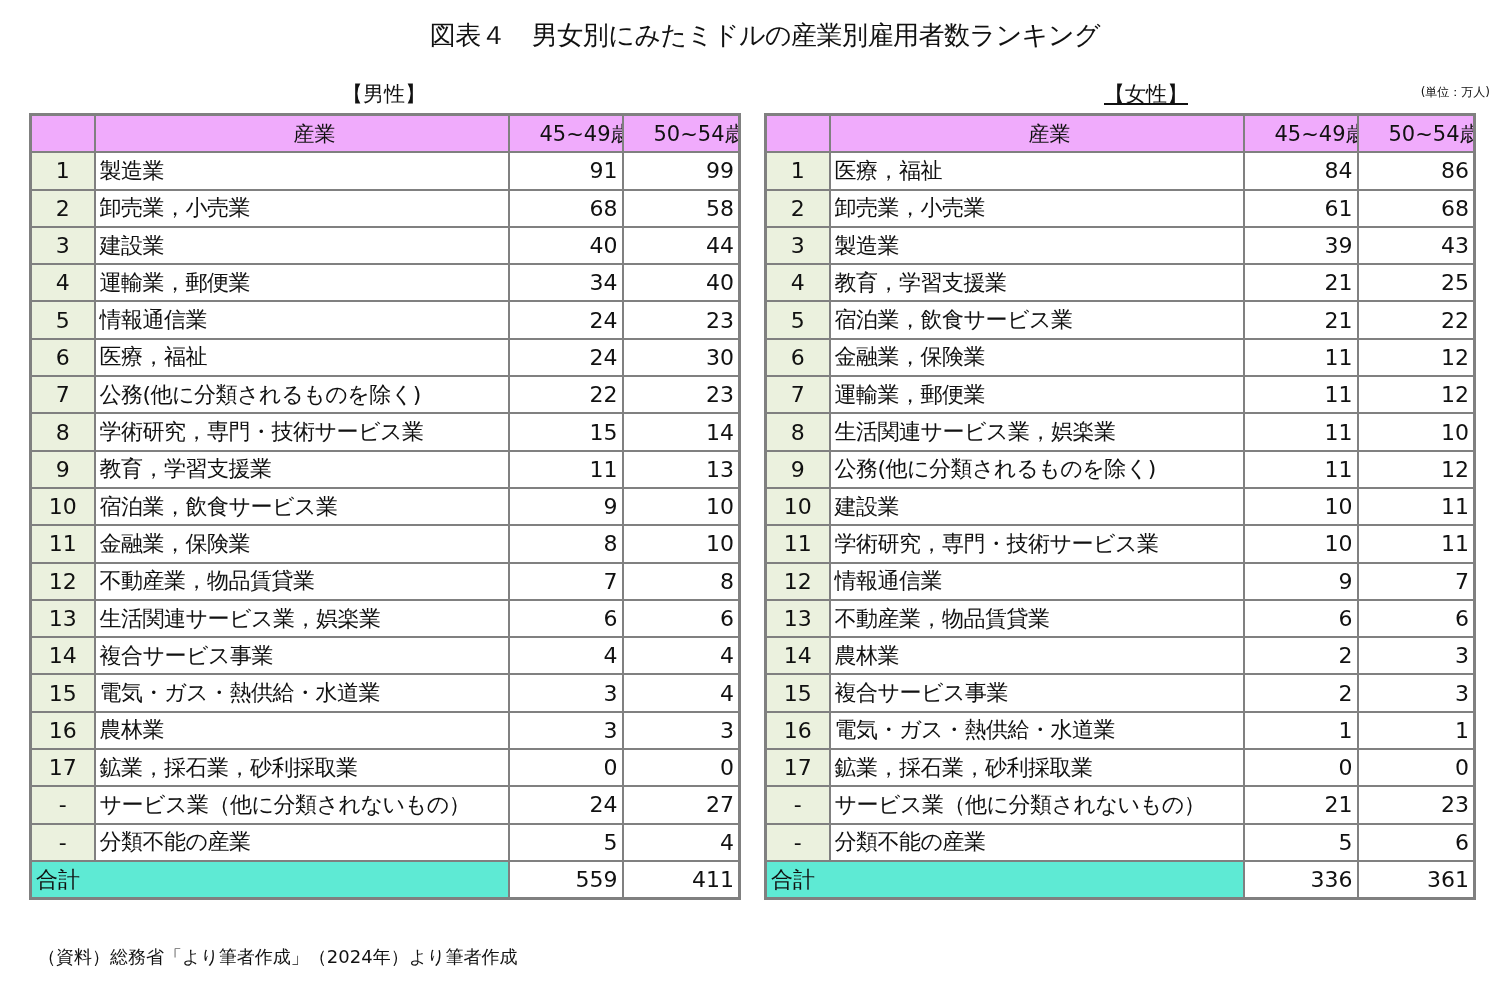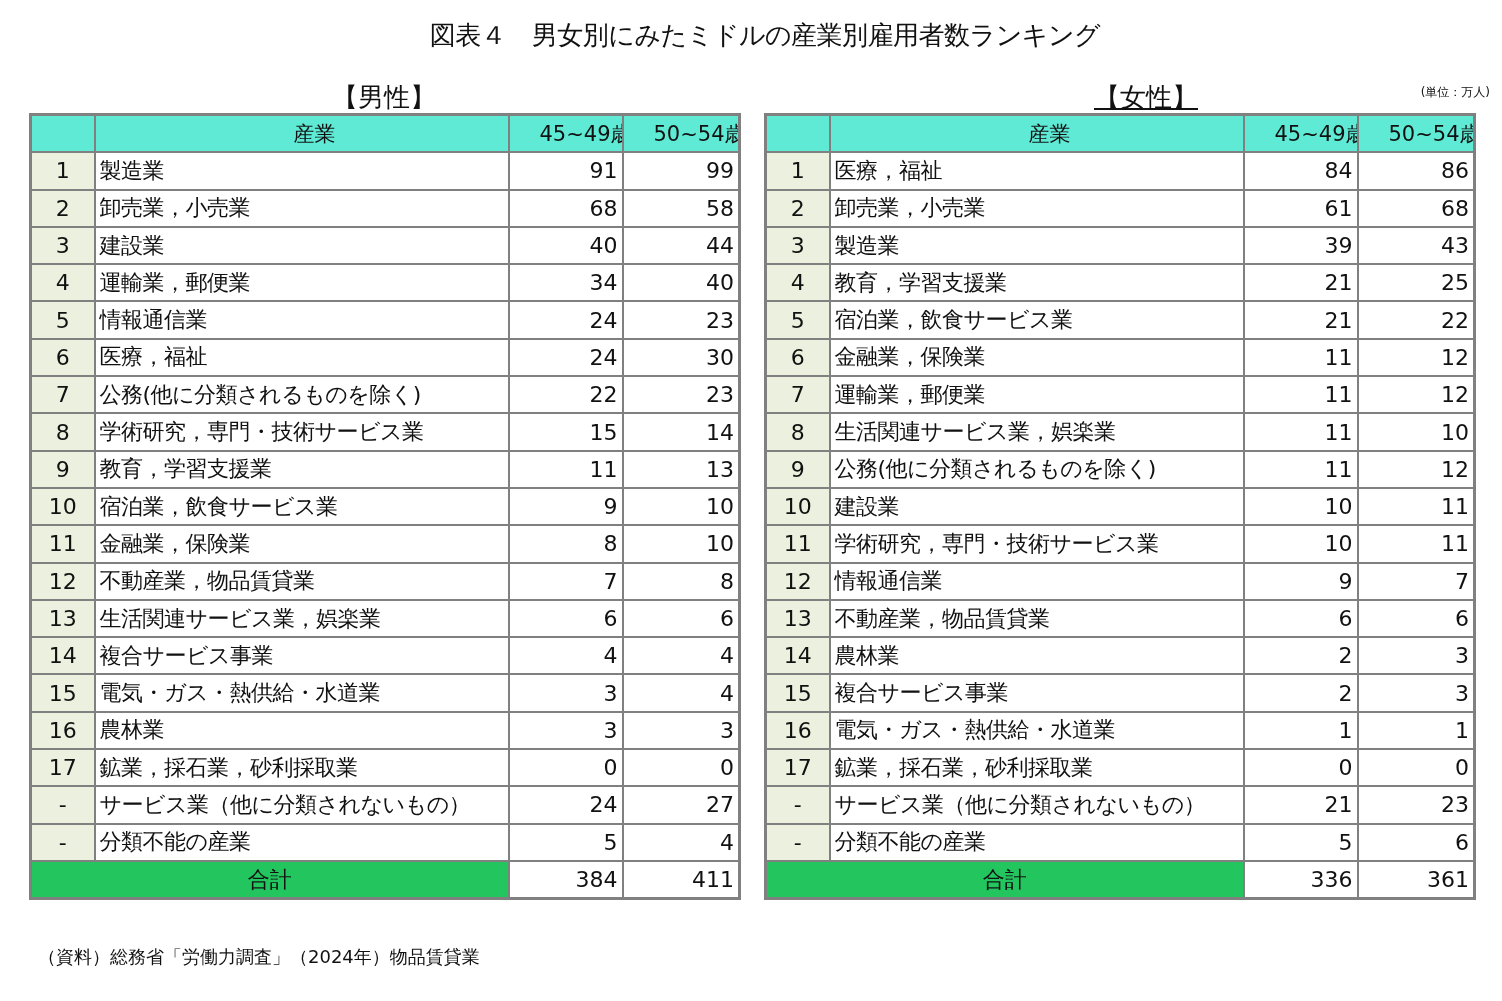--- a/index.html
+++ b/index.html
@@ -20,21 +20,21 @@
       left: 0;
       top: 18px;
       width: 1530px;
       text-align: center;
       font-size: 26px;
       letter-spacing: -0.5px;
     }
     .panel-label {
       position: absolute;
       top: 80px;
-      font-size: 26px;
+      font-size: 21px;
       text-align: center;
     }
     .panel-label.male { left: 30px; width: 708px; }
     .panel-label.female { left: 792px; width: 708px; text-decoration: underline; }
     .unit {
       position: absolute;
       top: 84px;
       right: 12px;
       font-size: 12px;
     }
@@ -50,40 +50,39 @@
     table.rank td, table.rank th {
       border: 2px solid #808080;
       height: 35.3px;
       padding: 0 4px;
       font-size: 22px;
       font-weight: normal;
       white-space: nowrap;
       overflow: hidden;
     }
     table.rank th {
-      background: #5eead4;
+      background: #f0abfc;
       text-align: center;
       font-size: 21px;
       padding-left: 30px;
     }
     table.rank td.num-col {
       background: #ebf1de;
       text-align: center;
     }
     table.rank td.ind {
       text-align: left;
       letter-spacing: -0.5px;
     }
     table.rank td.val {
       text-align: right;
       padding-right: 4px;
     }
     table.rank td.total-label {
-      text-align: center;
-      background: #22c55e;
+      background: #5eead4;
     }
     col.c-rank { width: 64px; }
     col.c-ind { width: 414px; }
     col.c-a { width: 114px; }
     col.c-b { width: 117px; }
     .source {
       position: absolute;
       left: 38px;
       top: 945px;
       font-size: 18px;
@@ -225,21 +224,21 @@
       <tr>
         <td class="num-col">-</td>
         <td class="ind">分類不能の産業</td>
         <td class="val">5</td>
         <td class="val">4</td>
       </tr>
     </tbody>
   <tfoot>
     <tr>
       <td colspan="2" class="total-label">合計</td>
-      <td class="val">384</td>
+      <td class="val">559</td>
       <td class="val">411</td>
     </tr>
   </tfoot>
 </table>
 
 <table class="rank female">
   <colgroup>
       <col class="c-rank">
       <col class="c-ind">
       <col class="c-a">
@@ -371,13 +370,13 @@
     </tbody>
   <tfoot>
     <tr>
       <td colspan="2" class="total-label">合計</td>
       <td class="val">336</td>
       <td class="val">361</td>
     </tr>
   </tfoot>
 </table>
 
-<div class="source">（資料）総務省「労働力調査」（2024年）物品賃貸業</div>
+<div class="source">（資料）総務省「より筆者作成」（2024年）より筆者作成</div>
 
 </body></html>

